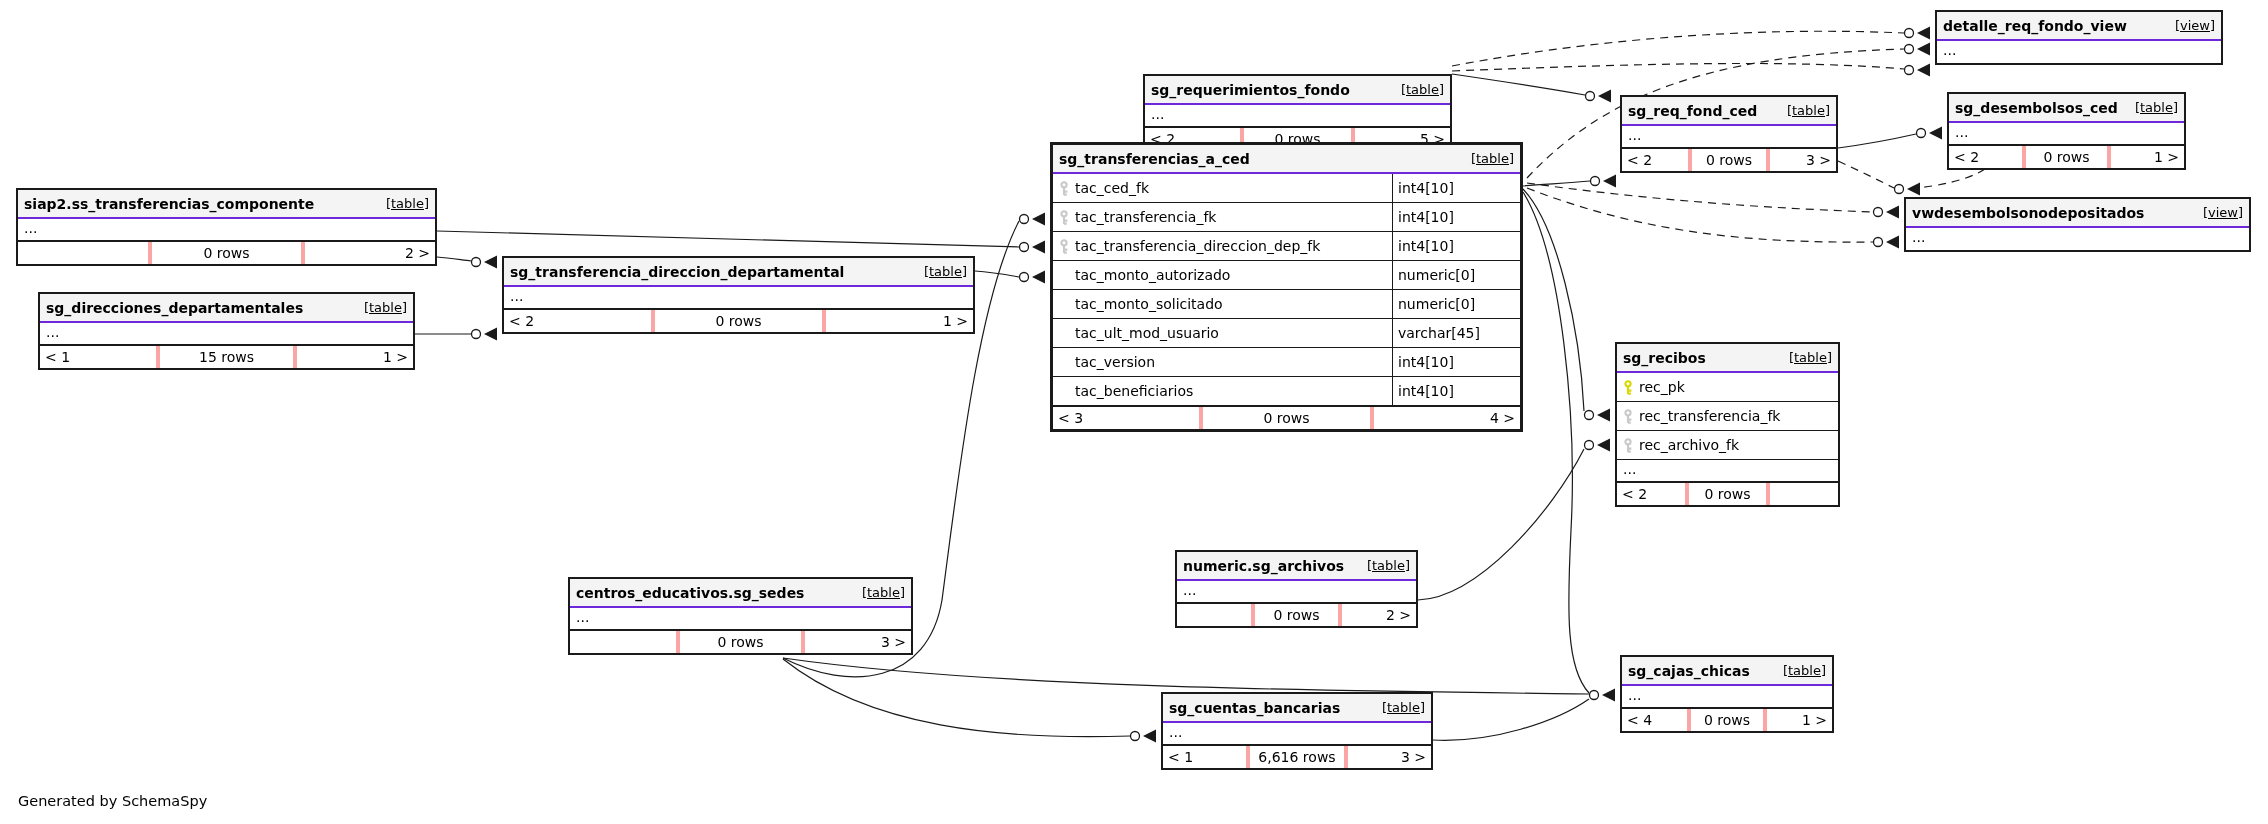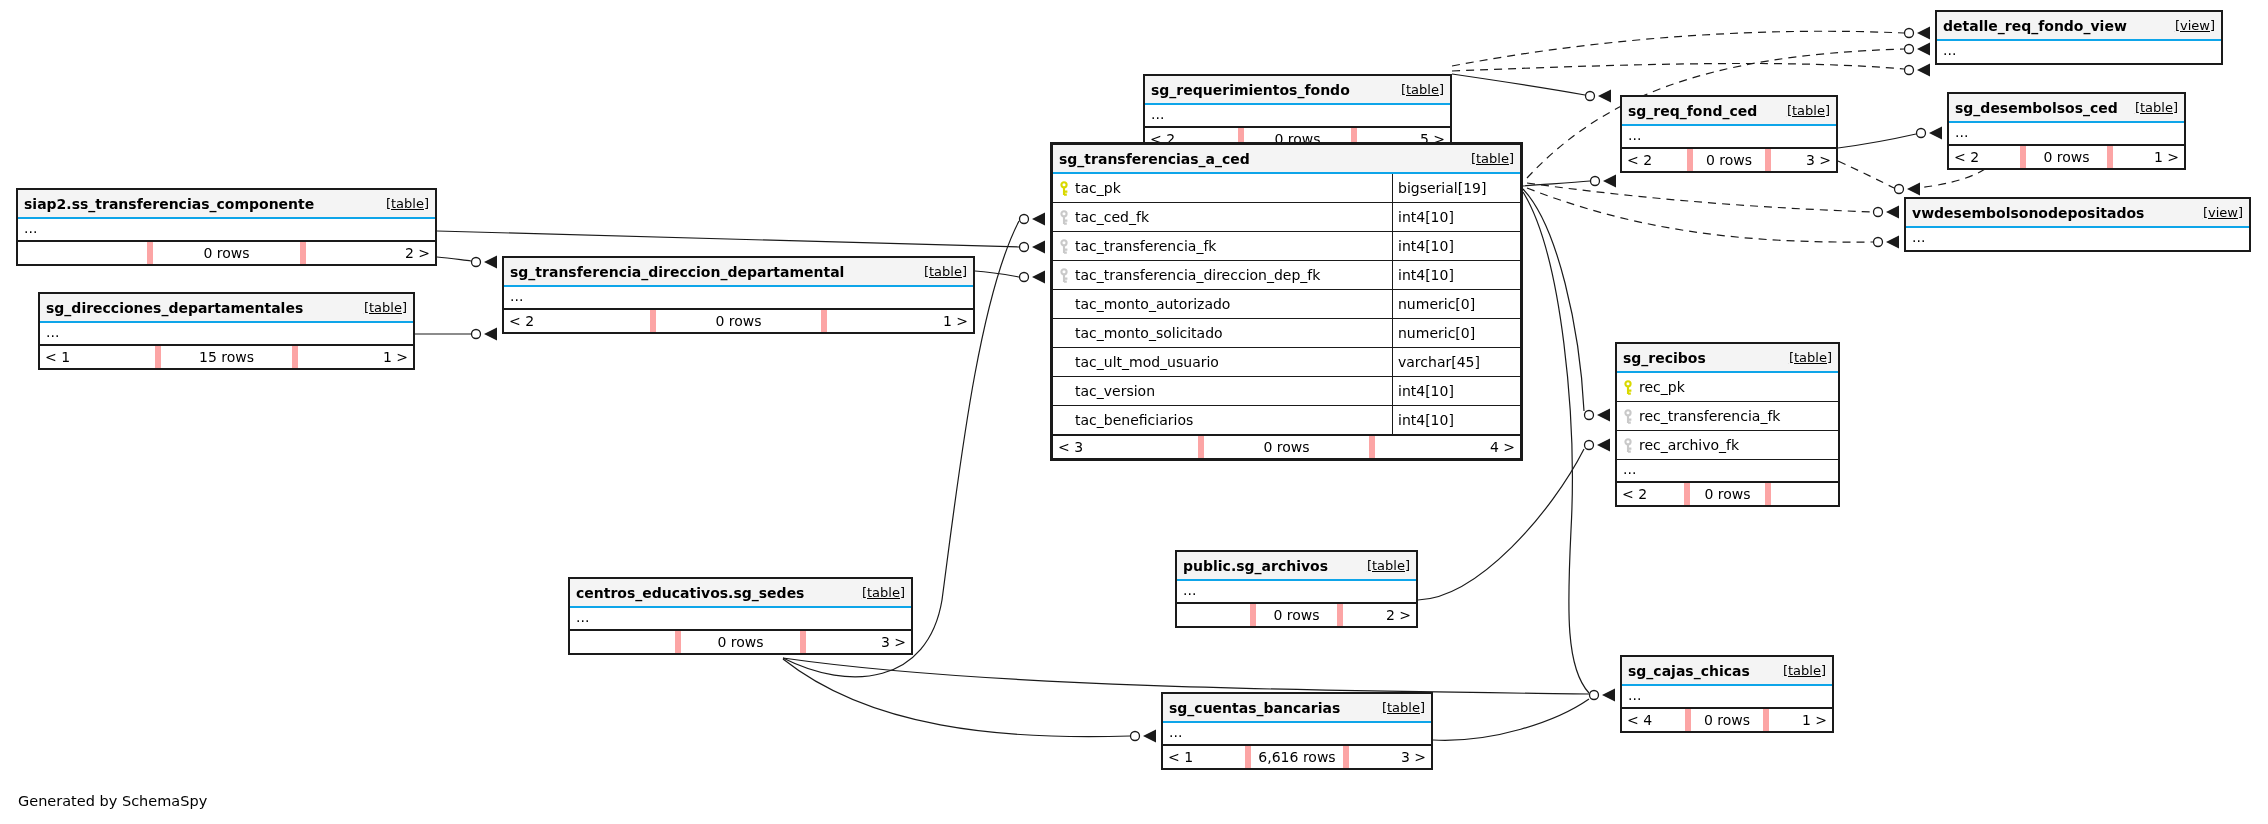--- a/index.html
+++ b/index.html
@@ -5,32 +5,32 @@
   html,body{margin:0;padding:0;background:#ffffff;}
   body{width:2268px;height:824px;overflow:hidden;font-family:"DejaVu Sans","Liberation Sans",sans-serif;color:#000;}
   #canvas{position:relative;width:2268px;height:824px;background:#fff;}
   #edges{position:absolute;left:0;top:0;z-index:1;}
   .edge{fill:none;stroke:#1a1a1a;stroke-width:1.2;}
   .edge.dashed{stroke-dasharray:8 6;}
   .conn-circle{fill:#ffffff;stroke:#1a1a1a;stroke-width:1.3;}
   .conn-tri{fill:#1a1a1a;stroke:none;}
   .entity{position:absolute;z-index:2;background:#ffffff;border:2px solid #1a1a1a;box-sizing:border-box;font-size:14px;line-height:1;}
   .entity.thick{border-width:3px;}
-  .ehead{display:flex;justify-content:space-between;align-items:center;background:#f4f4f4;height:27px;padding:0 6px;border-bottom:2px solid #0ea5e9;}
+  .ehead{display:flex;justify-content:space-between;align-items:center;background:#f4f4f4;height:27px;padding:0 6px;border-bottom:2px solid #6d28d9;}
   .ehead .t{font-weight:bold;white-space:nowrap;}
   .ehead .b{font-size:13px;white-space:nowrap;margin-left:10px;text-decoration:underline;}
   .col{display:flex;align-items:center;height:28px;border-bottom:1px solid #1a1a1a;}
   .col .keycell{width:22px;display:flex;justify-content:center;align-items:center;flex:0 0 22px;}
   .col .cname{flex:1;white-space:nowrap;}
   .col .ctype{width:122px;flex:0 0 122px;border-left:1px solid #1a1a1a;align-self:stretch;display:flex;align-items:center;padding-left:5px;white-space:nowrap;}
   .ellip{height:22px;border-bottom:1px solid #1a1a1a;padding:2px 6px 0 6px;box-sizing:border-box;}
   .entity .ellip:last-child{border-bottom:none;}
   .efoot{display:flex;height:22px;align-items:center;}
   .efoot .fc{height:100%;display:flex;align-items:center;padding:0 5px;box-sizing:border-box;white-space:nowrap;}
-  .efoot .fc + .fc{border-left:6px solid #fca5a5;}
+  .efoot .fc + .fc{border-left:4px solid #fca5a5;}
   .efoot .prev{flex:1;}
   .efoot .rows{flex:1.15;justify-content:center;}
   .efoot .next{flex:1;justify-content:flex-end;}
   #note{position:absolute;left:18px;top:793px;z-index:2;font-size:14.5px;}
 </style>
 </head>
 <body>
 
 <div id="canvas">
   <svg id="edges" width="2268" height="824">
@@ -178,180 +178,170 @@
       </div>
     </div>
     <div class="entity thick" style="left: 1050px; top: 142px; width: 473px;">
       <div class="ehead">
         <span class="t">sg_transferencias_a_ced</span>
         <span class="b">[table]</span>
       </div>
       <div class="col">
         <span class="keycell">
           <svg width="12" height="15" viewBox="0 0 12 15" style="display:block">
+            <circle cx="6" cy="3.8" r="2.6" fill="none" stroke="#c9c9c9" stroke-width="2.1"></circle>
+            <path d="M6 6.4 L6 14 M6 10.6 L9.4 10.6 M6 13.6 L8.8 13.6" fill="none" stroke="#c9c9c9" stroke-width="2.1"></path>
+          </svg>
+        </span>
+        <span class="cname">tac_ced_fk</span>
+        <span class="ctype">int4[10]</span>
+      </div>
+      <div class="col">
+        <span class="keycell">
+          <svg width="12" height="15" viewBox="0 0 12 15" style="display:block">
+            <circle cx="6" cy="3.8" r="2.6" fill="none" stroke="#c9c9c9" stroke-width="2.1"></circle>
+            <path d="M6 6.4 L6 14 M6 10.6 L9.4 10.6 M6 13.6 L8.8 13.6" fill="none" stroke="#c9c9c9" stroke-width="2.1"></path>
+          </svg>
+        </span>
+        <span class="cname">tac_transferencia_fk</span>
+        <span class="ctype">int4[10]</span>
+      </div>
+      <div class="col">
+        <span class="keycell">
+          <svg width="12" height="15" viewBox="0 0 12 15" style="display:block">
+            <circle cx="6" cy="3.8" r="2.6" fill="none" stroke="#c9c9c9" stroke-width="2.1"></circle>
+            <path d="M6 6.4 L6 14 M6 10.6 L9.4 10.6 M6 13.6 L8.8 13.6" fill="none" stroke="#c9c9c9" stroke-width="2.1"></path>
+          </svg>
+        </span>
+        <span class="cname">tac_transferencia_direccion_dep_fk</span>
+        <span class="ctype">int4[10]</span>
+      </div>
+      <div class="col">
+        <span class="keycell"></span>
+        <span class="cname">tac_monto_autorizado</span>
+        <span class="ctype">numeric[0]</span>
+      </div>
+      <div class="col">
+        <span class="keycell"></span>
+        <span class="cname">tac_monto_solicitado</span>
+        <span class="ctype">numeric[0]</span>
+      </div>
+      <div class="col">
+        <span class="keycell"></span>
+        <span class="cname">tac_ult_mod_usuario</span>
+        <span class="ctype">varchar[45]</span>
+      </div>
+      <div class="col">
+        <span class="keycell"></span>
+        <span class="cname">tac_version</span>
+        <span class="ctype">int4[10]</span>
+      </div>
+      <div class="col">
+        <span class="keycell"></span>
+        <span class="cname">tac_beneficiarios</span>
+        <span class="ctype">int4[10]</span>
+      </div>
+      <div class="efoot" style="border-top: 1px solid rgb(26, 26, 26);">
+        <span class="fc prev">&lt; 3</span>
+        <span class="fc rows">0 rows</span>
+        <span class="fc next">4 &gt;</span>
+      </div>
+    </div>
+    <div class="entity" style="left: 1935px; top: 10px; width: 288px;">
+      <div class="ehead">
+        <span class="t">detalle_req_fondo_view</span>
+        <span class="b">[view]</span>
+      </div>
+      <div class="ellip">...</div>
+    </div>
+    <div class="entity" style="left: 1947px; top: 92px; width: 239px;">
+      <div class="ehead">
+        <span class="t">sg_desembolsos_ced</span>
+        <span class="b">[table]</span>
+      </div>
+      <div class="ellip">...</div>
+      <div class="efoot" style="border-top: 1px solid rgb(26, 26, 26);">
+        <span class="fc prev">&lt; 2</span>
+        <span class="fc rows">0 rows</span>
+        <span class="fc next">1 &gt;</span>
+      </div>
+    </div>
+    <div class="entity" style="left: 1904px; top: 197px; width: 347px;">
+      <div class="ehead">
+        <span class="t">vwdesembolsonodepositados</span>
+        <span class="b">[view]</span>
+      </div>
+      <div class="ellip">...</div>
+    </div>
+    <div class="entity" style="left: 1620px; top: 95px; width: 218px;">
+      <div class="ehead">
+        <span class="t">sg_req_fond_ced</span>
+        <span class="b">[table]</span>
+      </div>
+      <div class="ellip">...</div>
+      <div class="efoot" style="border-top: 1px solid rgb(26, 26, 26);">
+        <span class="fc prev">&lt; 2</span>
+        <span class="fc rows">0 rows</span>
+        <span class="fc next">3 &gt;</span>
+      </div>
+    </div>
+    <div class="entity" style="left: 1615px; top: 342px; width: 225px;">
+      <div class="ehead">
+        <span class="t">sg_recibos</span>
+        <span class="b">[table]</span>
+      </div>
+      <div class="col">
+        <span class="keycell">
+          <svg width="12" height="15" viewBox="0 0 12 15" style="display:block">
             <circle cx="6" cy="3.8" r="2.6" fill="none" stroke="#d9d900" stroke-width="2.1"></circle>
             <path d="M6 6.4 L6 14 M6 10.6 L9.4 10.6 M6 13.6 L8.8 13.6" fill="none" stroke="#d9d900" stroke-width="2.1"></path>
           </svg>
         </span>
-        <span class="cname">tac_pk</span>
-        <span class="ctype">bigserial[19]</span>
-      </div>
-      <div class="col">
-        <span class="keycell">
-          <svg width="12" height="15" viewBox="0 0 12 15" style="display:block">
-            <circle cx="6" cy="3.8" r="2.6" fill="none" stroke="#c9c9c9" stroke-width="2.1"></circle>
-            <path d="M6 6.4 L6 14 M6 10.6 L9.4 10.6 M6 13.6 L8.8 13.6" fill="none" stroke="#c9c9c9" stroke-width="2.1"></path>
-          </svg>
-        </span>
-        <span class="cname">tac_ced_fk</span>
-        <span class="ctype">int4[10]</span>
-      </div>
-      <div class="col">
-        <span class="keycell">
-          <svg width="12" height="15" viewBox="0 0 12 15" style="display:block">
-            <circle cx="6" cy="3.8" r="2.6" fill="none" stroke="#c9c9c9" stroke-width="2.1"></circle>
-            <path d="M6 6.4 L6 14 M6 10.6 L9.4 10.6 M6 13.6 L8.8 13.6" fill="none" stroke="#c9c9c9" stroke-width="2.1"></path>
-          </svg>
-        </span>
-        <span class="cname">tac_transferencia_fk</span>
-        <span class="ctype">int4[10]</span>
-      </div>
-      <div class="col">
-        <span class="keycell">
-          <svg width="12" height="15" viewBox="0 0 12 15" style="display:block">
-            <circle cx="6" cy="3.8" r="2.6" fill="none" stroke="#c9c9c9" stroke-width="2.1"></circle>
-            <path d="M6 6.4 L6 14 M6 10.6 L9.4 10.6 M6 13.6 L8.8 13.6" fill="none" stroke="#c9c9c9" stroke-width="2.1"></path>
-          </svg>
-        </span>
-        <span class="cname">tac_transferencia_direccion_dep_fk</span>
-        <span class="ctype">int4[10]</span>
-      </div>
-      <div class="col">
-        <span class="keycell"></span>
-        <span class="cname">tac_monto_autorizado</span>
-        <span class="ctype">numeric[0]</span>
-      </div>
-      <div class="col">
-        <span class="keycell"></span>
-        <span class="cname">tac_monto_solicitado</span>
-        <span class="ctype">numeric[0]</span>
-      </div>
-      <div class="col">
-        <span class="keycell"></span>
-        <span class="cname">tac_ult_mod_usuario</span>
-        <span class="ctype">varchar[45]</span>
-      </div>
-      <div class="col">
-        <span class="keycell"></span>
-        <span class="cname">tac_version</span>
-        <span class="ctype">int4[10]</span>
-      </div>
-      <div class="col">
-        <span class="keycell"></span>
-        <span class="cname">tac_beneficiarios</span>
-        <span class="ctype">int4[10]</span>
-      </div>
-      <div class="efoot" style="border-top: 1px solid rgb(26, 26, 26);">
-        <span class="fc prev">&lt; 3</span>
-        <span class="fc rows">0 rows</span>
-        <span class="fc next">4 &gt;</span>
-      </div>
-    </div>
-    <div class="entity" style="left: 1935px; top: 10px; width: 288px;">
-      <div class="ehead">
-        <span class="t">detalle_req_fondo_view</span>
-        <span class="b">[view]</span>
-      </div>
-      <div class="ellip">...</div>
-    </div>
-    <div class="entity" style="left: 1947px; top: 92px; width: 239px;">
-      <div class="ehead">
-        <span class="t">sg_desembolsos_ced</span>
-        <span class="b">[table]</span>
-      </div>
-      <div class="ellip">...</div>
-      <div class="efoot" style="border-top: 1px solid rgb(26, 26, 26);">
-        <span class="fc prev">&lt; 2</span>
-        <span class="fc rows">0 rows</span>
-        <span class="fc next">1 &gt;</span>
-      </div>
-    </div>
-    <div class="entity" style="left: 1904px; top: 197px; width: 347px;">
-      <div class="ehead">
-        <span class="t">vwdesembolsonodepositados</span>
-        <span class="b">[view]</span>
-      </div>
-      <div class="ellip">...</div>
-    </div>
-    <div class="entity" style="left: 1620px; top: 95px; width: 218px;">
-      <div class="ehead">
-        <span class="t">sg_req_fond_ced</span>
-        <span class="b">[table]</span>
-      </div>
-      <div class="ellip">...</div>
-      <div class="efoot" style="border-top: 1px solid rgb(26, 26, 26);">
-        <span class="fc prev">&lt; 2</span>
+        <span class="cname">rec_pk</span>
+      </div>
+      <div class="col">
+        <span class="keycell">
+          <svg width="12" height="15" viewBox="0 0 12 15" style="display:block">
+            <circle cx="6" cy="3.8" r="2.6" fill="none" stroke="#c9c9c9" stroke-width="2.1"></circle>
+            <path d="M6 6.4 L6 14 M6 10.6 L9.4 10.6 M6 13.6 L8.8 13.6" fill="none" stroke="#c9c9c9" stroke-width="2.1"></path>
+          </svg>
+        </span>
+        <span class="cname">rec_transferencia_fk</span>
+      </div>
+      <div class="col">
+        <span class="keycell">
+          <svg width="12" height="15" viewBox="0 0 12 15" style="display:block">
+            <circle cx="6" cy="3.8" r="2.6" fill="none" stroke="#c9c9c9" stroke-width="2.1"></circle>
+            <path d="M6 6.4 L6 14 M6 10.6 L9.4 10.6 M6 13.6 L8.8 13.6" fill="none" stroke="#c9c9c9" stroke-width="2.1"></path>
+          </svg>
+        </span>
+        <span class="cname">rec_archivo_fk</span>
+      </div>
+      <div class="ellip">...</div>
+      <div class="efoot" style="border-top: 1px solid rgb(26, 26, 26);">
+        <span class="fc prev">&lt; 2</span>
+        <span class="fc rows">0 rows</span>
+        <span class="fc next"></span>
+      </div>
+    </div>
+    <div class="entity" style="left: 568px; top: 577px; width: 345px;">
+      <div class="ehead">
+        <span class="t">centros_educativos.sg_sedes</span>
+        <span class="b">[table]</span>
+      </div>
+      <div class="ellip">...</div>
+      <div class="efoot" style="border-top: 1px solid rgb(26, 26, 26);">
+        <span class="fc prev"></span>
         <span class="fc rows">0 rows</span>
         <span class="fc next">3 &gt;</span>
       </div>
     </div>
-    <div class="entity" style="left: 1615px; top: 342px; width: 225px;">
-      <div class="ehead">
-        <span class="t">sg_recibos</span>
-        <span class="b">[table]</span>
-      </div>
-      <div class="col">
-        <span class="keycell">
-          <svg width="12" height="15" viewBox="0 0 12 15" style="display:block">
-            <circle cx="6" cy="3.8" r="2.6" fill="none" stroke="#d9d900" stroke-width="2.1"></circle>
-            <path d="M6 6.4 L6 14 M6 10.6 L9.4 10.6 M6 13.6 L8.8 13.6" fill="none" stroke="#d9d900" stroke-width="2.1"></path>
-          </svg>
-        </span>
-        <span class="cname">rec_pk</span>
-      </div>
-      <div class="col">
-        <span class="keycell">
-          <svg width="12" height="15" viewBox="0 0 12 15" style="display:block">
-            <circle cx="6" cy="3.8" r="2.6" fill="none" stroke="#c9c9c9" stroke-width="2.1"></circle>
-            <path d="M6 6.4 L6 14 M6 10.6 L9.4 10.6 M6 13.6 L8.8 13.6" fill="none" stroke="#c9c9c9" stroke-width="2.1"></path>
-          </svg>
-        </span>
-        <span class="cname">rec_transferencia_fk</span>
-      </div>
-      <div class="col">
-        <span class="keycell">
-          <svg width="12" height="15" viewBox="0 0 12 15" style="display:block">
-            <circle cx="6" cy="3.8" r="2.6" fill="none" stroke="#c9c9c9" stroke-width="2.1"></circle>
-            <path d="M6 6.4 L6 14 M6 10.6 L9.4 10.6 M6 13.6 L8.8 13.6" fill="none" stroke="#c9c9c9" stroke-width="2.1"></path>
-          </svg>
-        </span>
-        <span class="cname">rec_archivo_fk</span>
-      </div>
-      <div class="ellip">...</div>
-      <div class="efoot" style="border-top: 1px solid rgb(26, 26, 26);">
-        <span class="fc prev">&lt; 2</span>
-        <span class="fc rows">0 rows</span>
-        <span class="fc next"></span>
-      </div>
-    </div>
-    <div class="entity" style="left: 568px; top: 577px; width: 345px;">
-      <div class="ehead">
-        <span class="t">centros_educativos.sg_sedes</span>
-        <span class="b">[table]</span>
-      </div>
-      <div class="ellip">...</div>
-      <div class="efoot" style="border-top: 1px solid rgb(26, 26, 26);">
-        <span class="fc prev"></span>
-        <span class="fc rows">0 rows</span>
-        <span class="fc next">3 &gt;</span>
-      </div>
-    </div>
     <div class="entity" style="left: 1175px; top: 550px; width: 243px;">
       <div class="ehead">
-        <span class="t">public.sg_archivos</span>
+        <span class="t">numeric.sg_archivos</span>
         <span class="b">[table]</span>
       </div>
       <div class="ellip">...</div>
       <div class="efoot" style="border-top: 1px solid rgb(26, 26, 26);">
         <span class="fc prev"></span>
         <span class="fc rows">0 rows</span>
         <span class="fc next">2 &gt;</span>
       </div>
     </div>
     <div class="entity" style="left: 1161px; top: 692px; width: 272px;">

